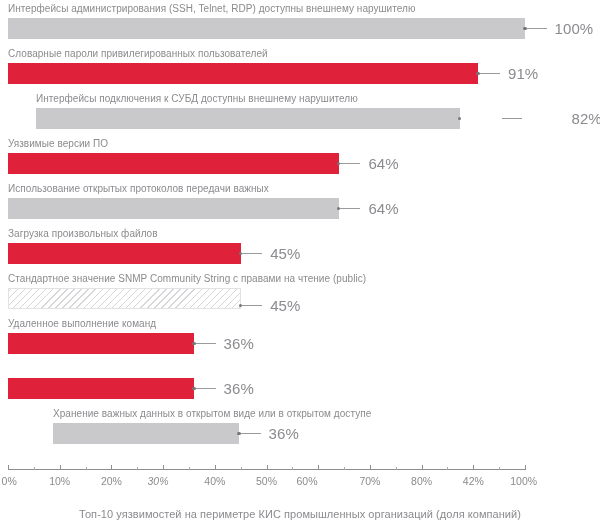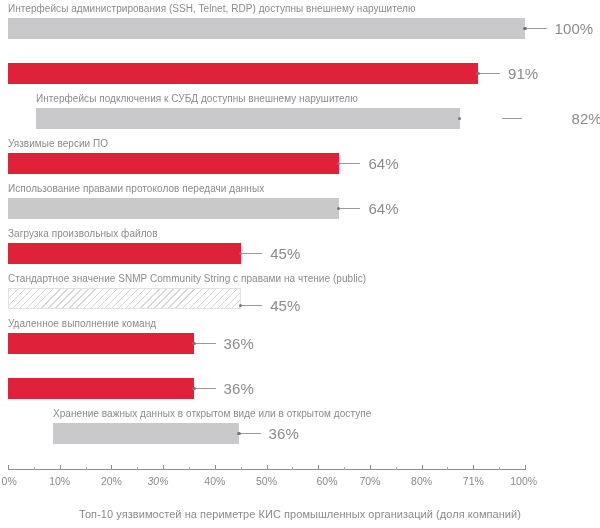--- a/index.html
+++ b/index.html
@@ -160,20 +160,21 @@
         <div class="bar-track" style="width: 517px;">
           <div class="bar gray" style="width: 517px;"></div>
         </div>
         <div class="callout" style="left: 523px;">
           <span class="dot"></span>
           <span class="leader"></span>
           <span class="value">100%</span>
         </div>
       </div>
       <div class="row" style="top: 47px;">
+        <div class="cat-label">Словарные пароли привилегированных пользователей</div>
         <div class="bar-track" style="width: 470.47px;">
           <div class="bar red" style="width: 470.47px;"></div>
         </div>
         <div class="callout" style="left: 476.47px;">
           <span class="dot"></span>
           <span class="leader"></span>
           <span class="value">91%</span>
         </div>
       </div>
       <div class="row" style="top: 92px; margin-left: 28px;">
@@ -192,21 +193,21 @@
         <div class="bar-track" style="width: 330.88px;">
           <div class="bar red" style="width: 330.88px;"></div>
         </div>
         <div class="callout" style="left: 336.88px;">
           <span class="dot"></span>
           <span class="leader"></span>
           <span class="value">64%</span>
         </div>
       </div>
       <div class="row" style="top: 182px;">
-        <div class="cat-label">Использование правами протоколов передачи данных</div>
+        <div class="cat-label">Использование открытых протоколов передачи важных</div>
         <div class="bar-track" style="width: 330.88px;">
           <div class="bar gray" style="width: 330.88px;"></div>
         </div>
         <div class="callout" style="left: 336.88px;">
           <span class="dot"></span>
           <span class="leader"></span>
           <span class="value">64%</span>
         </div>
       </div>
       <div class="row" style="top: 227px;">
@@ -274,27 +275,27 @@
         <div class="tick-label" style="left: 59.7px;">10%</div>
         <div class="tick-major" style="left: 111.4px;"></div>
         <div class="tick-label" style="left: 111.4px;">20%</div>
         <div class="tick-major" style="left: 163.1px;"></div>
         <div class="tick-label" style="left: 158px; font-style: italic;">30%</div>
         <div class="tick-major" style="left: 214.8px;"></div>
         <div class="tick-label" style="left: 214.8px;">40%</div>
         <div class="tick-major" style="left: 266.5px;"></div>
         <div class="tick-label" style="left: 266.5px;">50%</div>
         <div class="tick-major" style="left: 318.2px;"></div>
-        <div class="tick-label" style="left: 323px; padding-left: 8px;">60%</div>
+        <div class="tick-label" style="left: 303px; padding-left: 8px;">60%</div>
         <div class="tick-major" style="left: 369.9px;"></div>
         <div class="tick-label" style="left: 369.9px;">70%</div>
         <div class="tick-major" style="left: 421.6px;"></div>
         <div class="tick-label" style="left: 421.6px;">80%</div>
         <div class="tick-major" style="left: 473.3px;"></div>
-        <div class="tick-label" style="left: 473.3px;">71%</div>
+        <div class="tick-label" style="left: 473.3px;">42%</div>
         <div class="tick-major" style="left: 525px;"></div>
         <div class="tick-label" style="left: 525px; transform: translateX(-55%);">100%</div>
         <div class="tick-minor" style="left: 33.85px;"></div>
         <div class="tick-minor" style="left: 85.55px;"></div>
         <div class="tick-minor" style="left: 137.25px;"></div>
         <div class="tick-minor" style="left: 188.95px;"></div>
         <div class="tick-minor" style="left: 240.65px;"></div>
         <div class="tick-minor" style="left: 292.35px;"></div>
         <div class="tick-minor" style="left: 344.05px;"></div>
         <div class="tick-minor" style="left: 395.75px;"></div>

